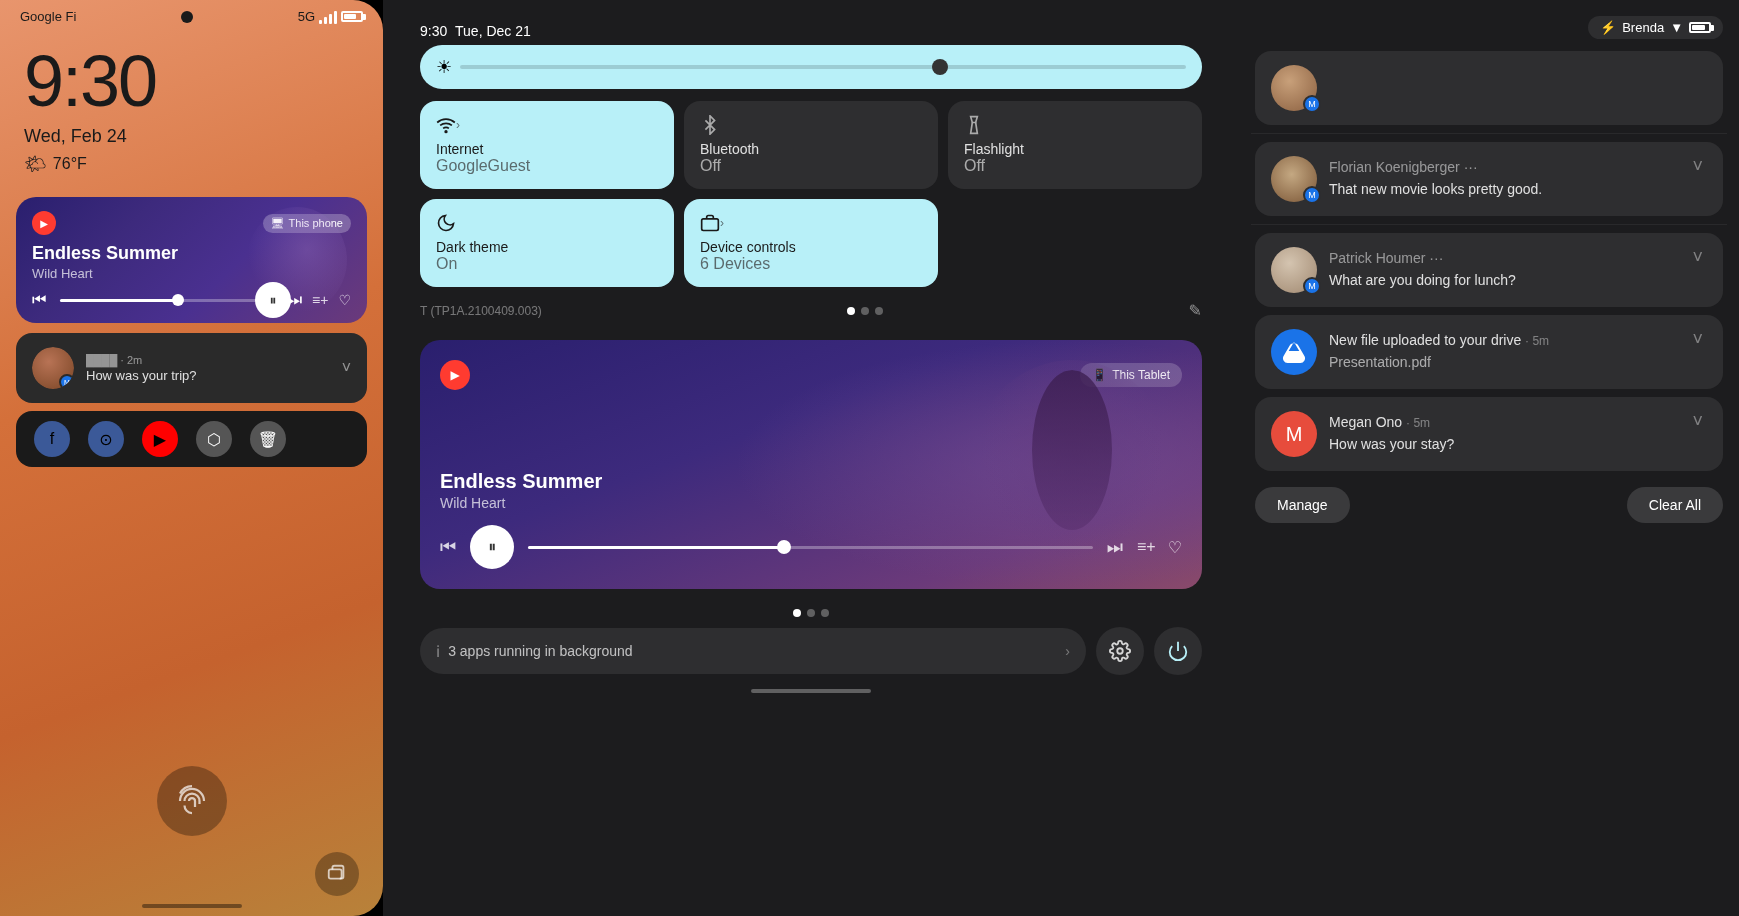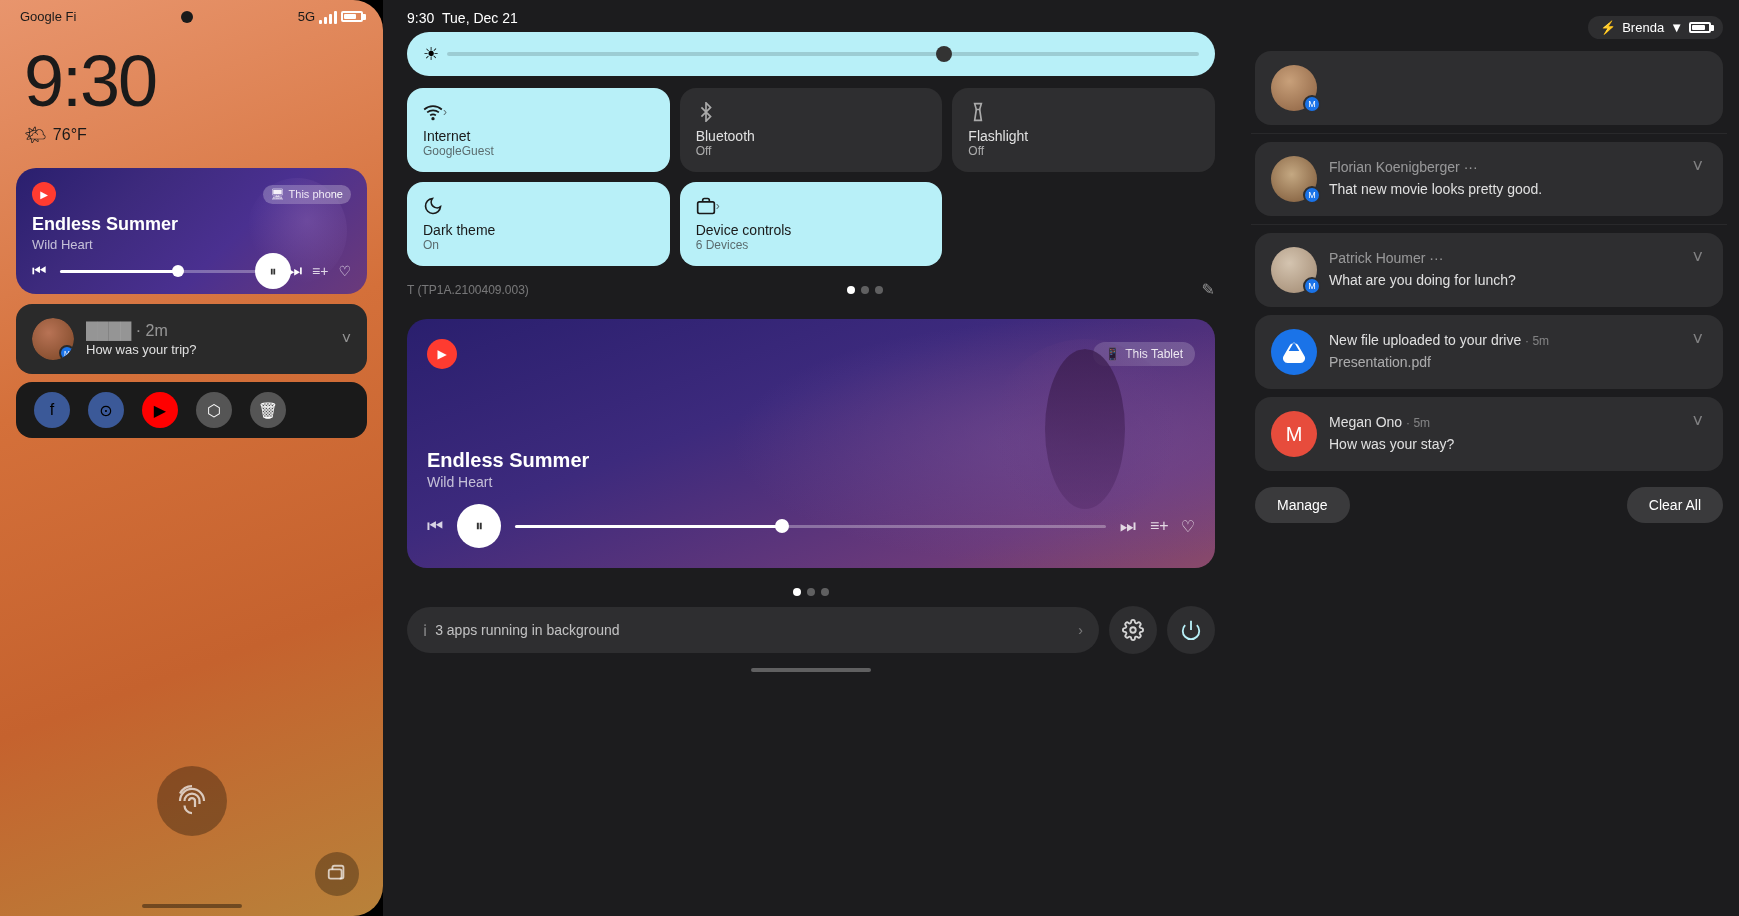--- a/index.html
+++ b/index.html
@@ -246,21 +246,21 @@
       width: 100px;
       height: 4px;
       background: rgba(0,0,0,0.4);
       border-radius: 4px;
     }
 
     
     #tablet-panel {
       flex: 1;
       background: #1c1c1e;
-      padding: 0;
+      padding: 13px;
       position: relative;
       display: flex;
       flex-direction: column;
     }
 
     
     .tablet-status-bar {
       display: flex;
       justify-content: space-between;
       align-items: center;
@@ -330,21 +330,21 @@
       margin-bottom: 6px;
       display: flex;
       align-items: center;
     }
     .qs-tile-label {
       font-size: 14px;
       font-weight: 400;
       display: block;
     }
     .qs-tile-sublabel {
-      font-size: 12px;
+      font-size: 16px;
       opacity: 0.7;
       display: block;
     }
     .qs-tile-chevron {
       font-size: 12px;
       opacity: 0.6;
     }
     .qs-tile-row2 {
       display: grid;
       grid-template-columns: 1fr 1fr 1fr;
@@ -740,20 +740,21 @@
         <div class="signal-bar" style="height:10px;"></div>
         <div class="signal-bar" style="height:13px;"></div>
       </div>
       <div class="battery-icon">
         <div class="battery-fill" style="width:75%;"></div>
       </div>
     </div>
   </div>
 
   <div class="phone-time">9:30</div>
+  <div class="phone-date">Wed, Feb 24</div>
   <div class="phone-weather">
     <span class="weather-icon">🌤</span>
     <span>76°F</span>
   </div>
 
   <div class="music-widget">
     <div class="music-widget-top">
       <div class="music-icon-red"></div>
       <div class="this-phone-badge">
         <span>🖥</span>
@@ -780,21 +781,21 @@
     </div>
   </div>
 
   <div class="notification-card">
     <div class="notif-avatar">
       <div class="avatar-circle" style="background:radial-gradient(circle at 40% 35%,#b87355,#7a4525);"></div>
       <div class="avatar-small-badge">M</div>
     </div>
     <div class="notif-content">
       <div style="display:flex;justify-content:space-between;align-items:center;">
-        <span class="notif-name" style="color:rgba(255,255,255,0.5);font-size:16px;">████ · <span>2m</span></span>
+        <span class="notif-name" style="color:rgba(255,255,255,0.5);font-size:11px;">████ · <span>2m</span></span>
       </div>
       <div class="notif-message">How was your trip?</div>
     </div>
     <span class="notif-expand">˅</span>
   </div>
 
   <div class="app-icons-row">
     <div class="app-icon-circle" style="background:#3b5998;">f</div>
     <div class="app-icon-circle" style="background:#3b5998;">⊙</div>
     <div class="app-icon-circle" style="background:#ff0000;">▶</div>

